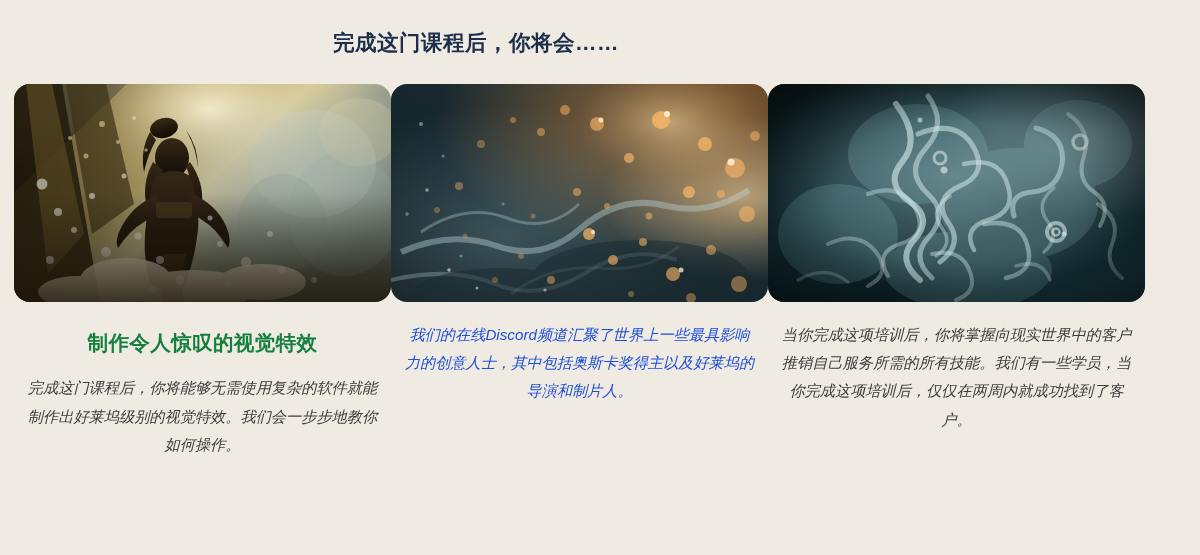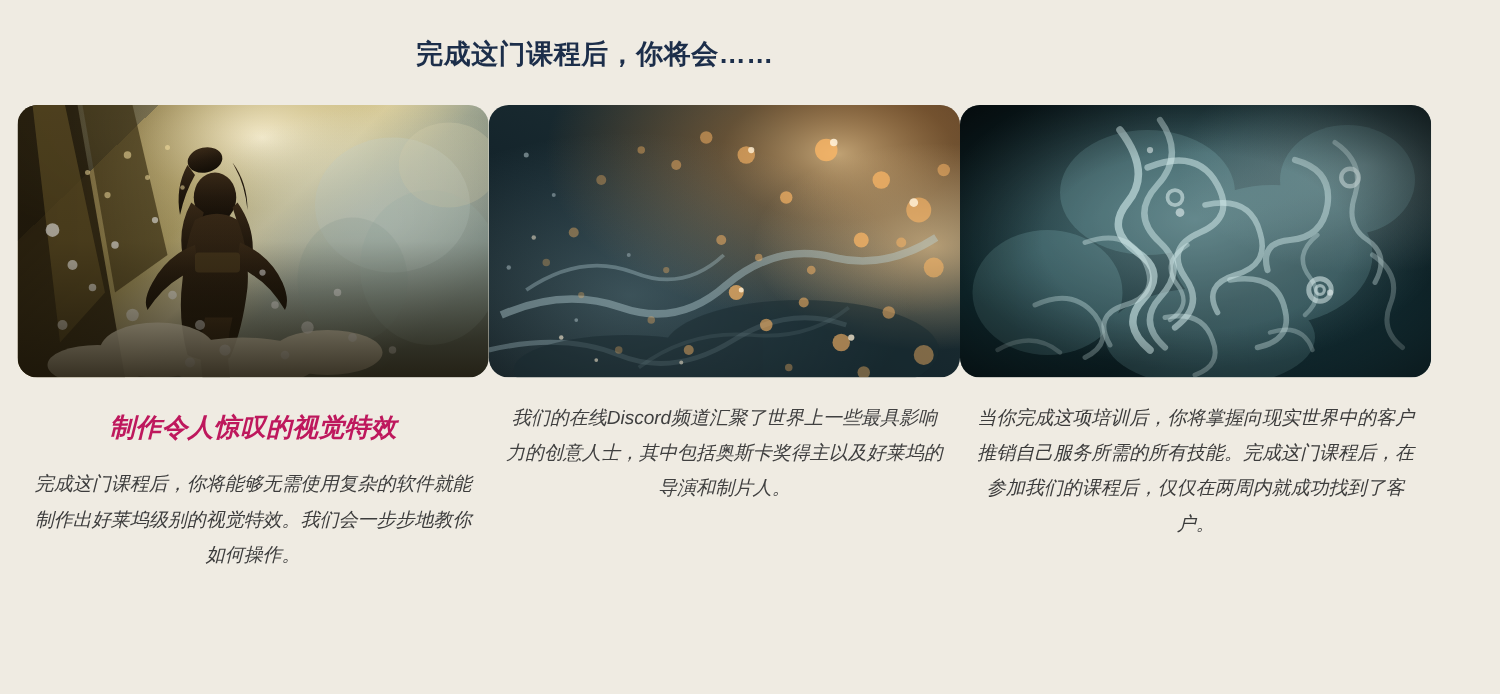--- a/index.html
+++ b/index.html
@@ -168,21 +168,21 @@
             <circle cx="88" cy="40" r="3"></circle>
               <circle cx="104" cy="58" r="2"></circle>
             <circle cx="72" cy="72" r="2.5"></circle>
               <circle cx="120" cy="34" r="2"></circle>
             <circle cx="56" cy="54" r="2"></circle>
               <circle cx="132" cy="66" r="1.8"></circle>
           </g>
           <rect width="377" height="218" fill="url(#c1dark)"></rect>
         </svg>
       </div>
-      <div class="card-heading" style="color: #be185d; font-style: italic;">制作令人惊叹的视觉特效</div>
+      <div class="card-heading" style="color: #15803d;">制作令人惊叹的视觉特效</div>
       <div class="card-body" style="color: rgb(60, 60, 60);">完成这门课程后，你将能够无需使用复杂的软件就能制作出好莱坞级别的视觉特效。我们会一步步地教你如何操作。</div>
     </div>
 
     <div class="card">
       <div class="card-media">
         <svg viewBox="0 0 377 218" preserveAspectRatio="none">
           <defs>
             <linearGradient id="c2bg" x1="0" y1="1" x2="1" y2="0">
               <stop offset="0" stop-color="#0b1418"></stop>
               <stop offset="0.4" stop-color="#14242b"></stop>
@@ -265,21 +265,21 @@
           </g>
           <g fill="#d5e6ea">
             <circle cx="30" cy="40" r="2" opacity="0.45"></circle>
             <circle cx="52" cy="72" r="1.6" opacity="0.4"></circle>
             <circle cx="16" cy="130" r="1.8" opacity="0.4"></circle>
             <circle cx="70" cy="172" r="1.5" opacity="0.4"></circle>
             <circle cx="112" cy="120" r="1.6" opacity="0.35"></circle>
           </g>
         </svg>
       </div>
-      <div class="card-body" style="color: #404040;">我们的在线Discord频道汇聚了世界上一些最具影响力的创意人士，其中包括奥斯卡奖得主以及好莱坞的导演和制片人。</div>
+      <div class="card-body" style="color: #1d4ed8;">我们的在线Discord频道汇聚了世界上一些最具影响力的创意人士，其中包括奥斯卡奖得主以及好莱坞的导演和制片人。</div>
     </div>
 
     <div class="card">
       <div class="card-media">
         <svg viewBox="0 0 377 218" preserveAspectRatio="none">
           <defs>
             <linearGradient id="c3bg" x1="0" y1="0" x2="1" y2="1">
               <stop offset="0" stop-color="#0c1c20"></stop>
               <stop offset="0.35" stop-color="#123036"></stop>
               <stop offset="0.65" stop-color="#0d2227"></stop>
@@ -335,17 +335,17 @@
             <circle cx="172" cy="74" r="6" stroke-width="3"></circle>
           </g>
           <g fill="#f2fbfb" opacity="0.55">
             <circle cx="176" cy="86" r="3.5"></circle>
             <circle cx="296" cy="150" r="2.5"></circle>
             <circle cx="152" cy="36" r="2.5"></circle>
           </g>
           <rect width="377" height="218" fill="url(#c3vig)"></rect>
         </svg>
       </div>
-      <div class="card-body" style="color: rgb(60, 60, 60);">当你完成这项培训后，你将掌握向现实世界中的客户推销自己服务所需的所有技能。完成这门课程后，在参加我们的课程后，仅仅在两周内就成功找到了客户。</div>
+      <div class="card-body" style="color: rgb(60, 60, 60);">当你完成这项培训后，你将掌握向现实世界中的客户推销自己服务所需的所有技能。我们有一些学员，当你完成这项培训后，仅仅在两周内就成功找到了客户。</div>
     </div>
 
   </div>
 </div>
 
 </body></html>

